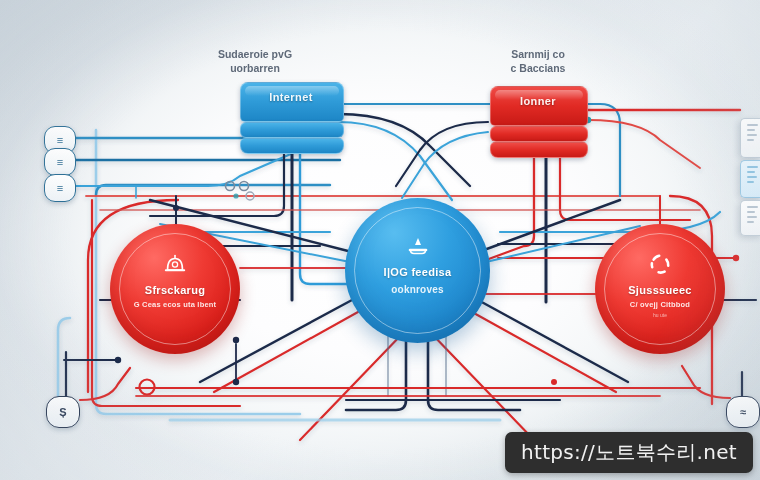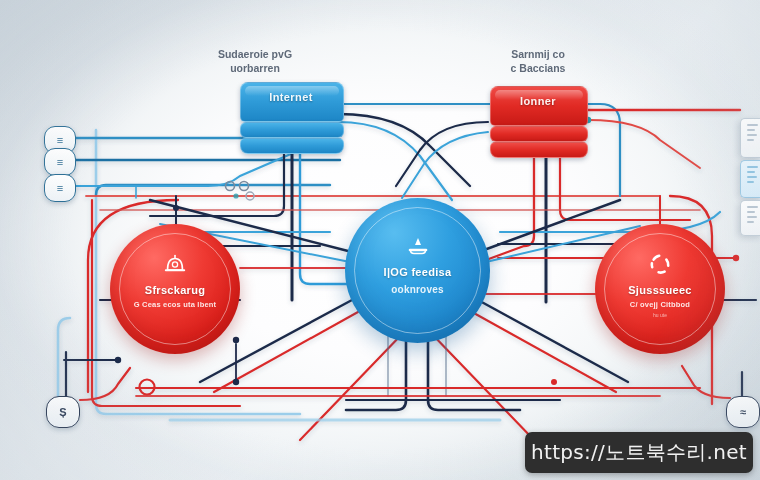--- a/index.html
+++ b/index.html
@@ -97,21 +97,21 @@
   .doc i:nth-child(2){width:74%}
   .doc i:nth-child(3){width:88%}
   .doc i:nth-child(4){width:60%}
   .doc.hl i{background:#8fc4e2;}
   .doc.hl{background:linear-gradient(180deg,#eaf6fd,#d8edfa);border-color:#9cc9e4;}
 
   
   #wm{
     position:absolute;right:7px;bottom:7px;
     background:#2e2e2e;color:#f2f2f2;border-radius:7px;
-    padding:7px 6px;font-size:20px;letter-spacing:.3px;
+    padding:7px 16px;font-size:20px;letter-spacing:.3px;
     box-shadow:0 2px 6px rgba(0,0,0,.3);
     font-family:"DejaVu Sans", sans-serif;
     margin-left:32px;
   }
   .vig{position:absolute;inset:0;pointer-events:none;
        background:radial-gradient(ellipse 70% 75% at 50% 50%, rgba(255,255,255,0) 58%, rgba(190,202,212,.30) 100%);}
 </style>
 </head>
 <body>
 

